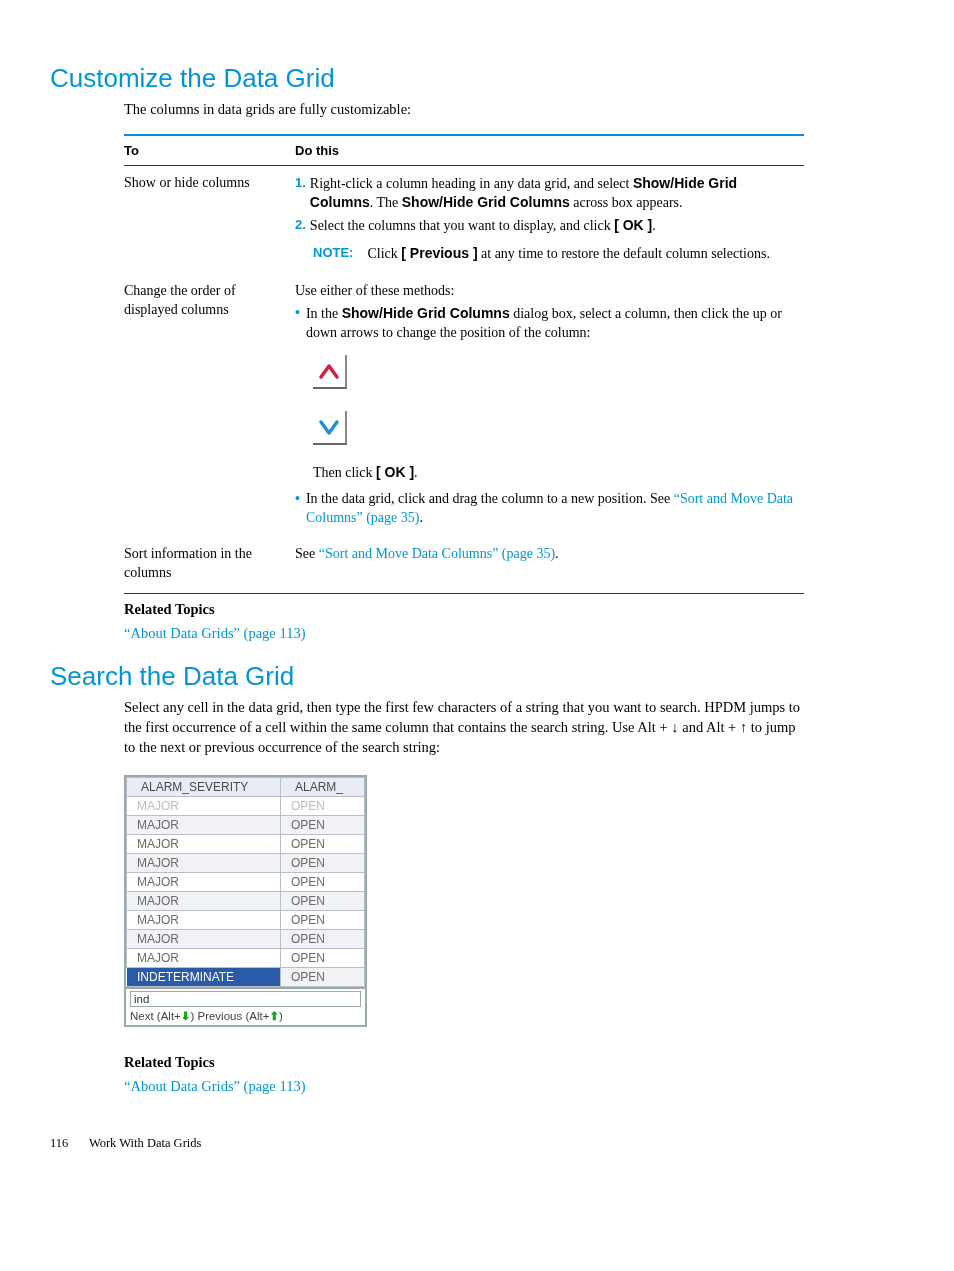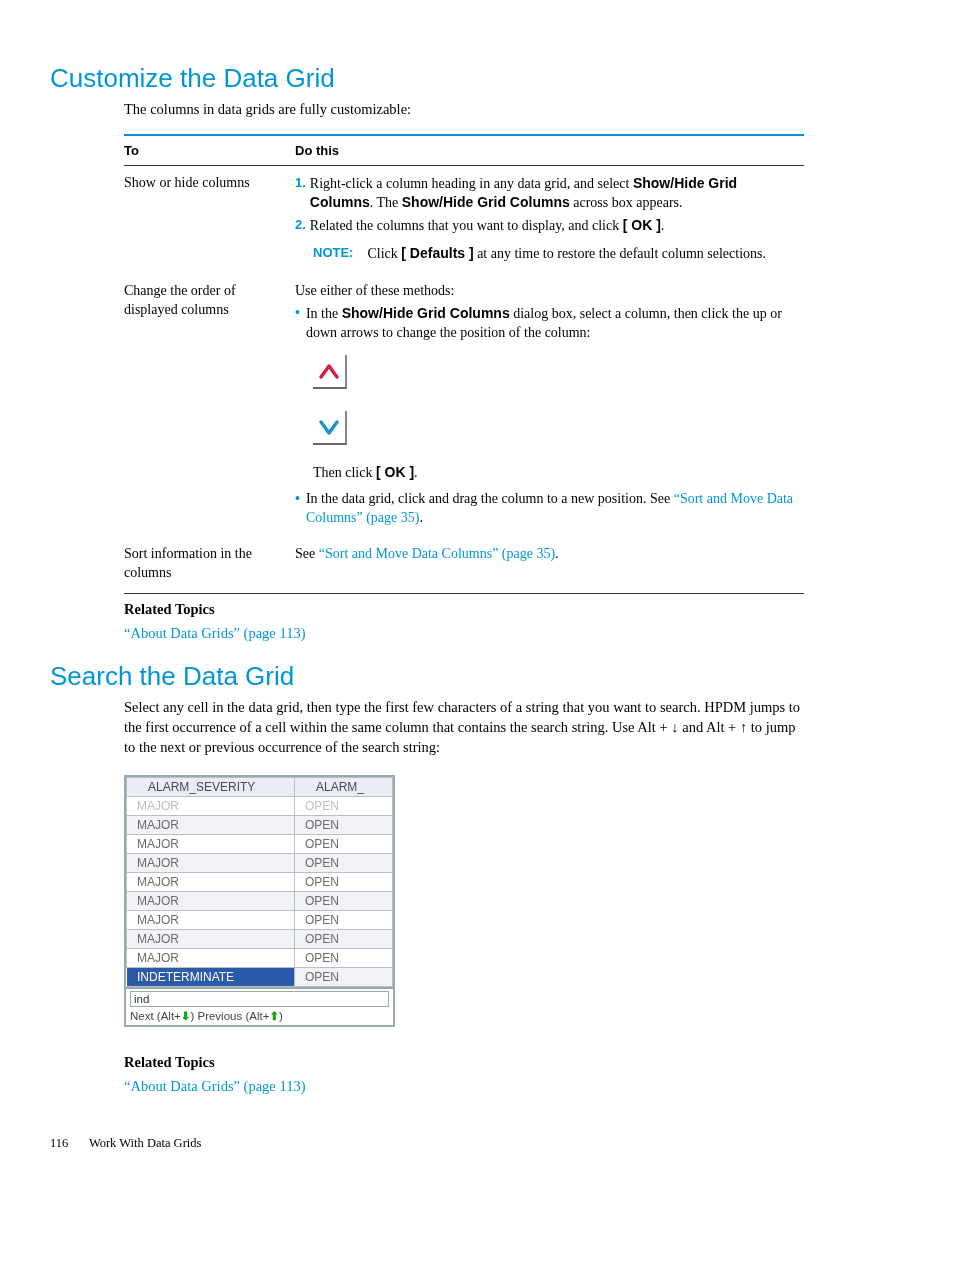--- a/index.html
+++ b/index.html
@@ -77,21 +77,21 @@
     font-family: Arial, sans-serif;
     font-size: 12px;
   }
   .grid-img table { border-collapse: collapse; }
   .grid-img th {
     background: #e9edf3;
     color: #4a4a55;
     font-weight: normal;
     font-size: 12px;
     text-align: left;
-    padding: 2px 21px;
+    padding: 2px 14px;
     border: 1px solid #b9bec8;
   }
   .grid-img td {
     color: #6b6b6b;
     padding: 2px 10px;
     border: 1px solid #b9bec8;
     font-size: 12px;
   }
   .grid-img tr.alt td { background: #f0f2f6; }
   .grid-img tr.sel td:first-child { background:#2a5aa8; color:#fff; border-left:1px dotted #fff;}
@@ -142,27 +142,27 @@
           <td>
             <div style="display:flex;">
               <span class="ol-num">1.</span>
               <span>
                 <span>Right-click a column heading in any data grid, and select </span><span class="bold-sans">Show/Hide Grid Columns</span><span>. The </span><span class="bold-sans">Show/Hide Grid Columns</span><span> across box appears.</span>
               </span>
             </div>
             <div style="display:flex; margin-top:3px;">
               <span class="ol-num">2.</span>
               <span>
-                <span>Related the columns that you want to display, and click </span><span class="bold-sans">[ OK ]</span><span>.</span>
+                <span>Select the columns that you want to display, and click </span><span class="bold-sans">[ OK ]</span><span>.</span>
               </span>
             </div>
             <div style="display:flex; margin-top:8px; margin-left:18px;">
               <span class="note-label">NOTE:</span>
               <span>
-                <span>Click </span><span class="bold-sans">[ Defaults ]</span><span> at any time to restore the default column selections.</span>
+                <span>Click </span><span class="bold-sans">[ Previous ]</span><span> at any time to restore the default column selections.</span>
               </span>
             </div>
           </td>
         </tr>
 
         <tr>
           <td class="td-to">Change the order of displayed columns</td>
           <td>
             <div>Use either of these methods:</div>
             <div style="display:flex; margin-top:3px;">

